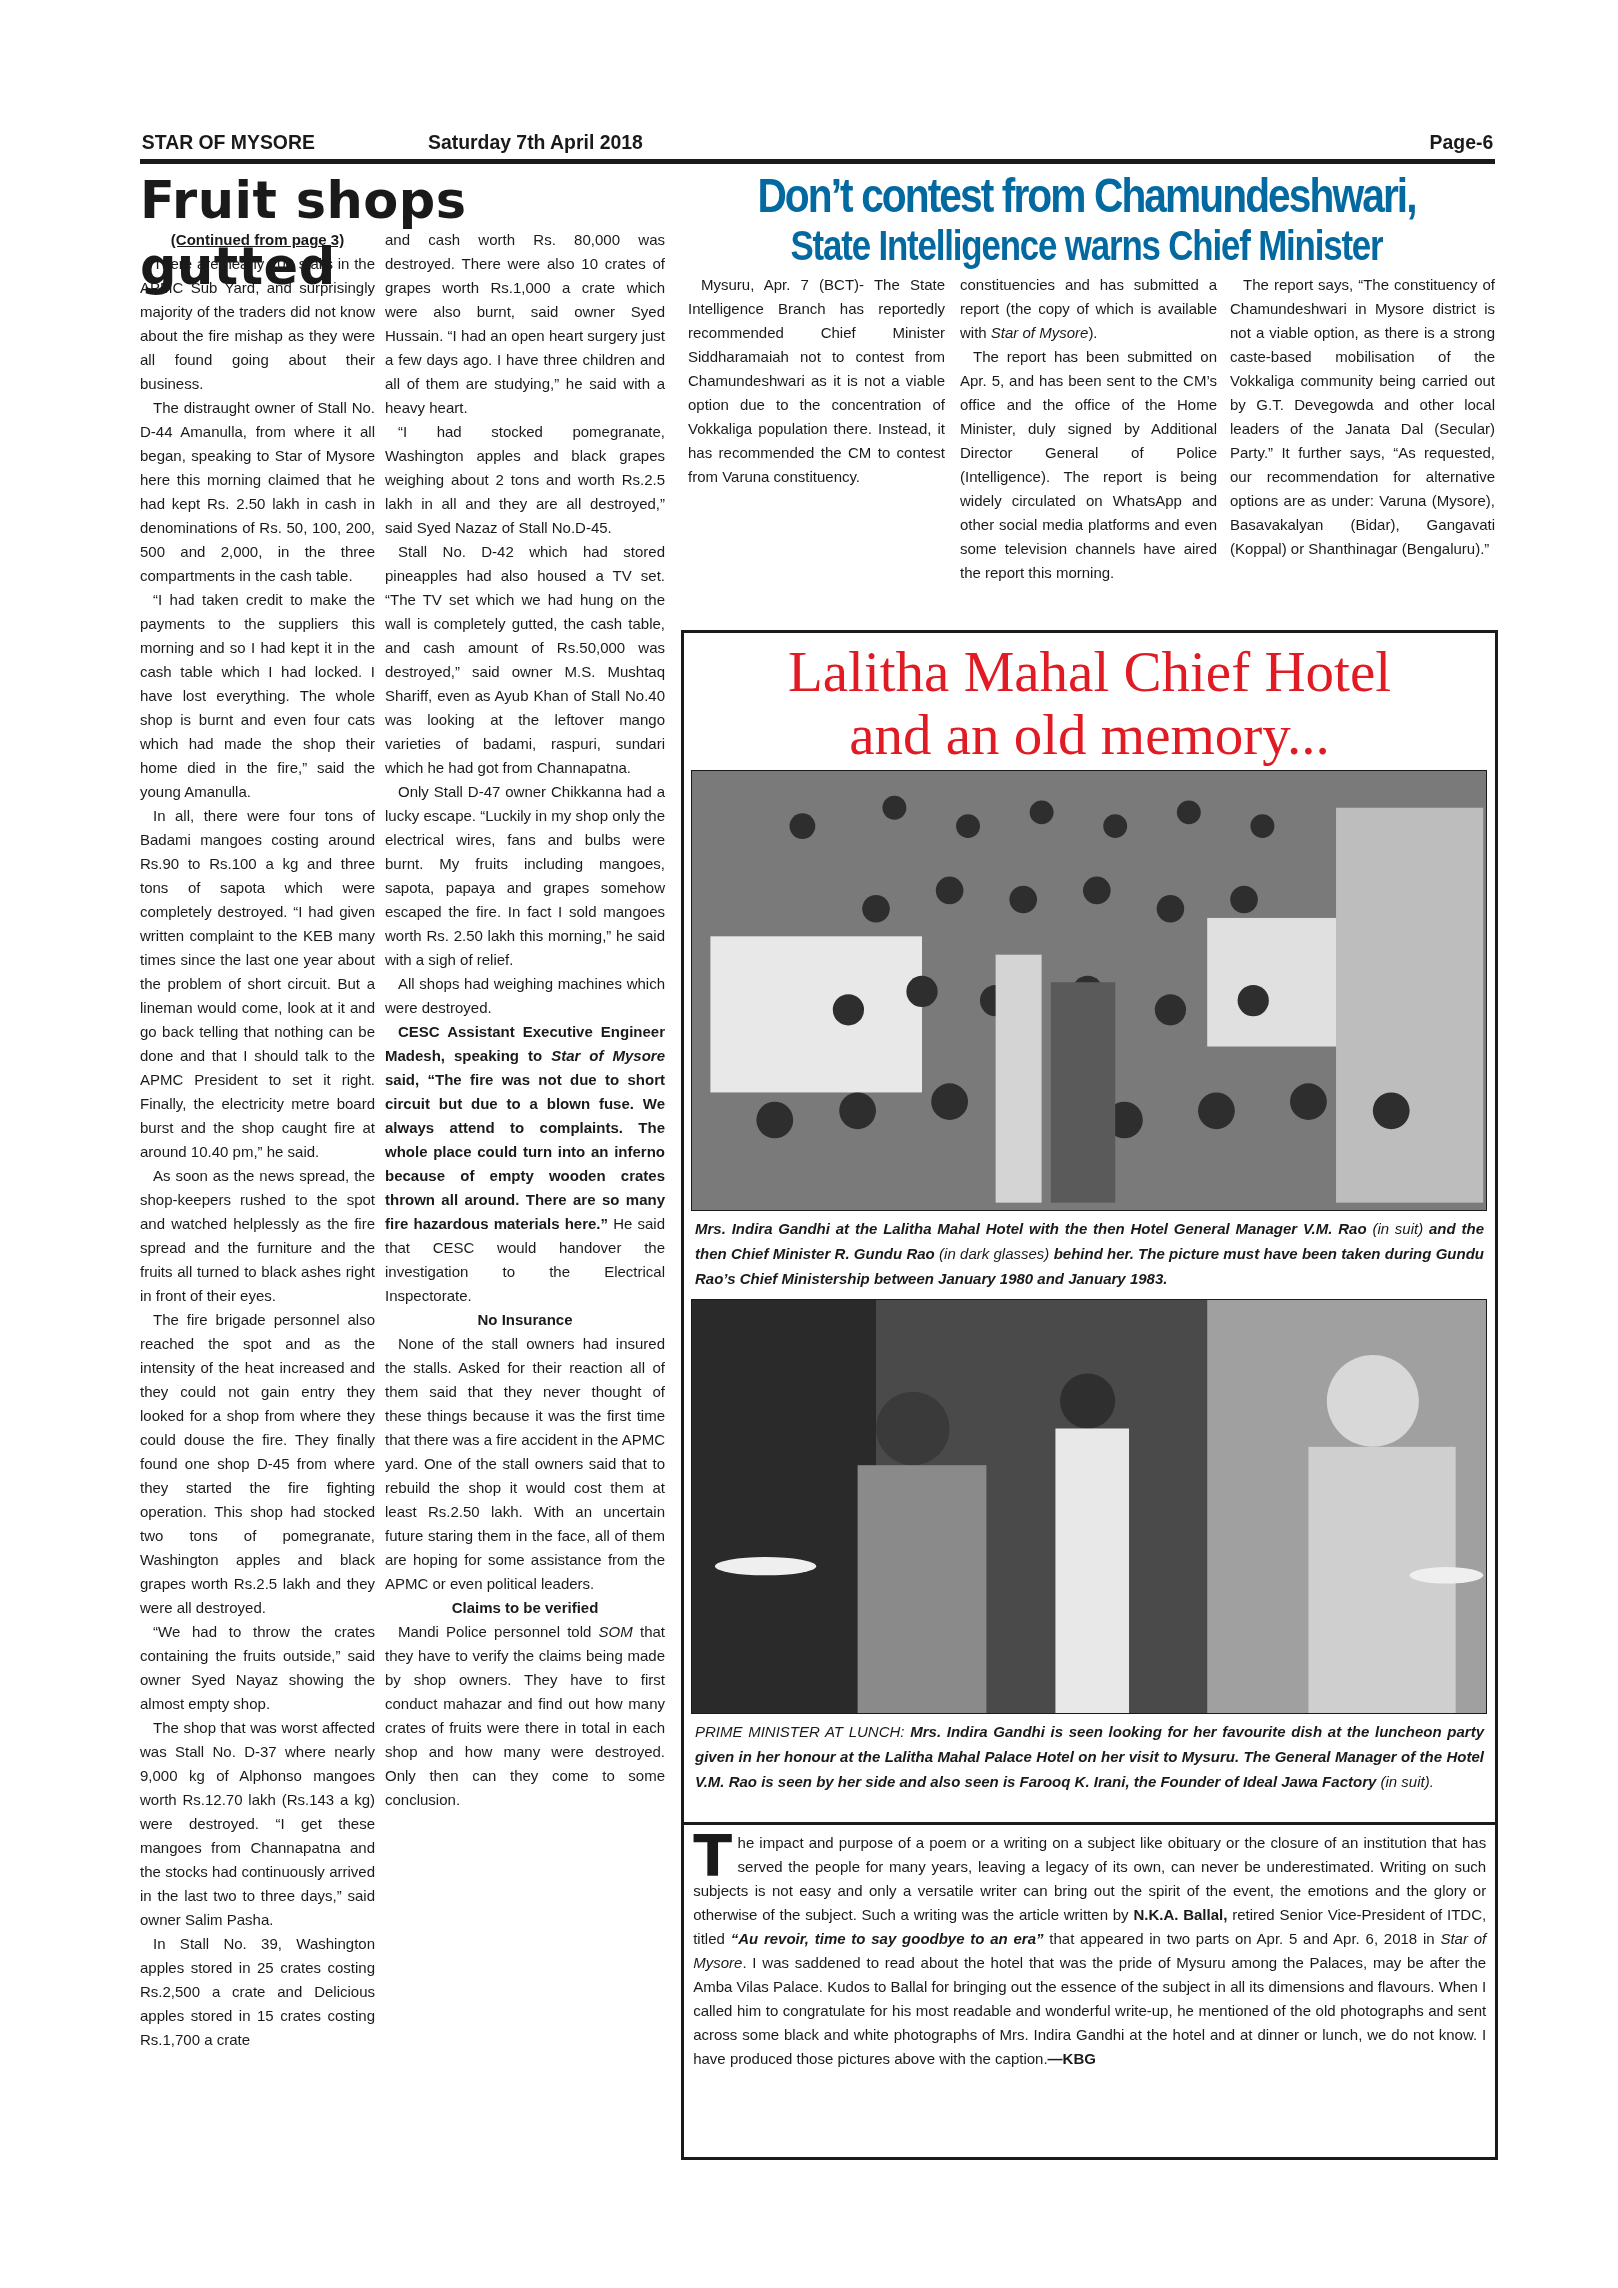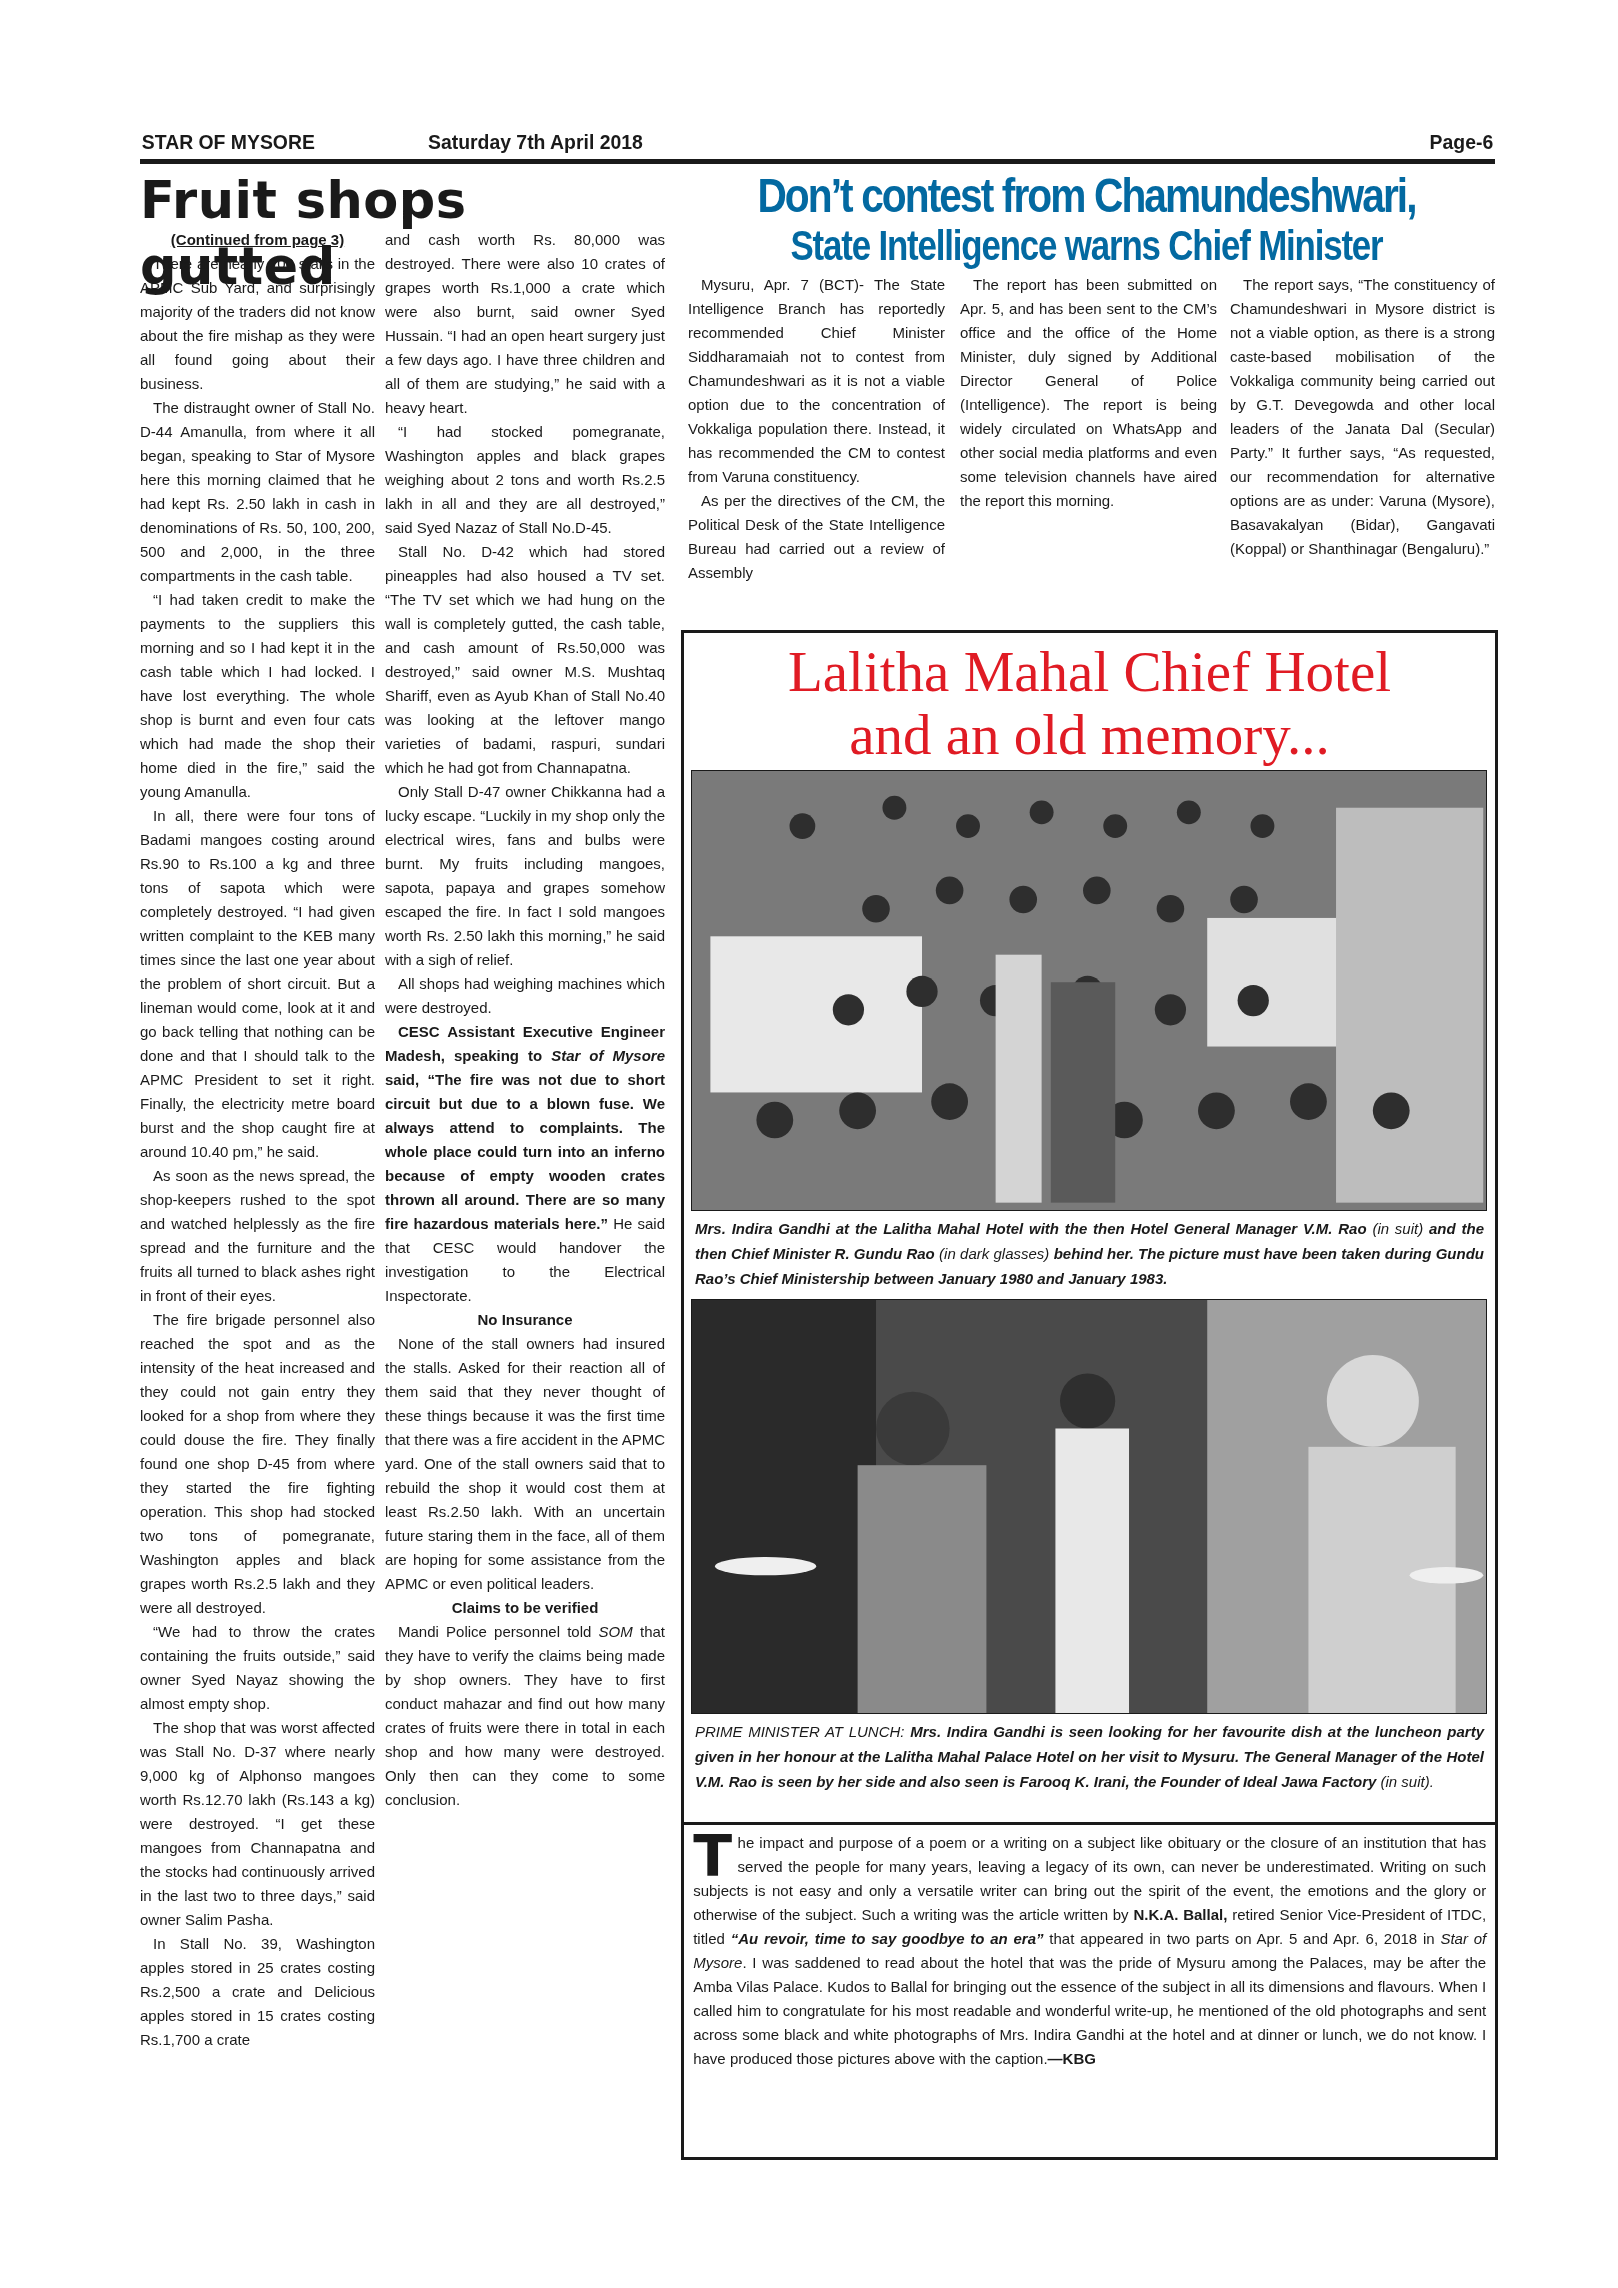--- a/index.html
+++ b/index.html
@@ -81,23 +81,23 @@
   <p><span>Mandi Police personnel told </span><i>SOM</i><span> that they have to verify the claims being made by shop owners. They have to first conduct mahazar and find out how many crates of fruits were there in total in each shop and how many were destroyed. Only then can they come to some conclusion.</span></p>
 </div>
 
 <div class="cham-headline">
   <div class="cham-h1">Don’t contest from Chamundeshwari,</div>
   <div class="cham-h2">State Intelligence warns Chief Minister</div>
 </div>
 
 <div class="col cham-col1">
   <p>Mysuru, Apr. 7 (BCT)- The State Intelligence Branch has reportedly recommended Chief Minister Siddharamaiah not to contest from Chamundeshwari as it is not a viable option due to the concentration of Vokkaliga population there. Instead, it has recommended the CM to contest from Varuna constituency.</p>
-  <p>As per the directives of the CM, the Political Desk of the State Intelligence Bureau had carried out a review of Assembly</p>
 </div>
 <div class="col cham-col2">
+  <p class="noindent"><span>constituencies and has submitted a report (the copy of which is available with </span><i>Star of Mysore</i><span>).</span></p>
   <p>The report has been submitted on Apr. 5, and has been sent to the CM’s office and the office of the Home Minister, duly signed by Additional Director General of Police (Intelligence). The report is being widely circulated on WhatsApp and other social media platforms and even some television channels have aired the report this morning.</p>
 </div>
 <div class="col cham-col3">
   <p>The report says, “The constituency of Chamundeshwari in Mysore district is not a viable option, as there is a strong caste-based mobilisation of the Vokkaliga community being carried out by G.T. Devegowda and other local leaders of the Janata Dal (Secular) Party.” It further says, “As requested, our recommendation for alternative options are as under: Varuna (Mysore), Basavakalyan (Bidar), Gangavati (Koppal) or Shanthinagar (Bengaluru).”</p>
 </div>
 
 <div class="box">
   <div class="box-title">
     <div>Lalitha Mahal Chief Hotel</div>
     <div>and an old memory...</div>

